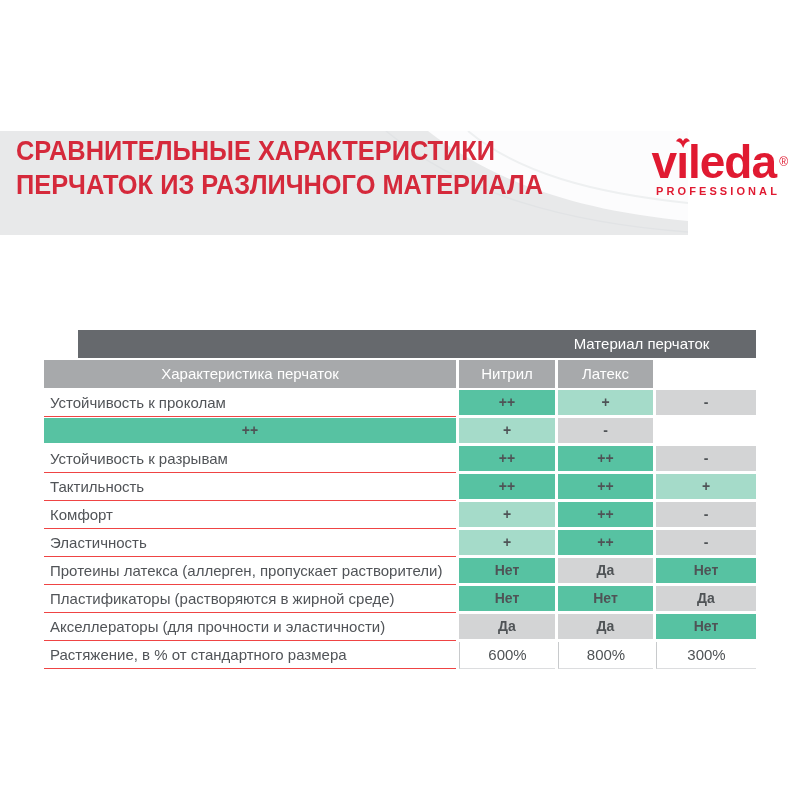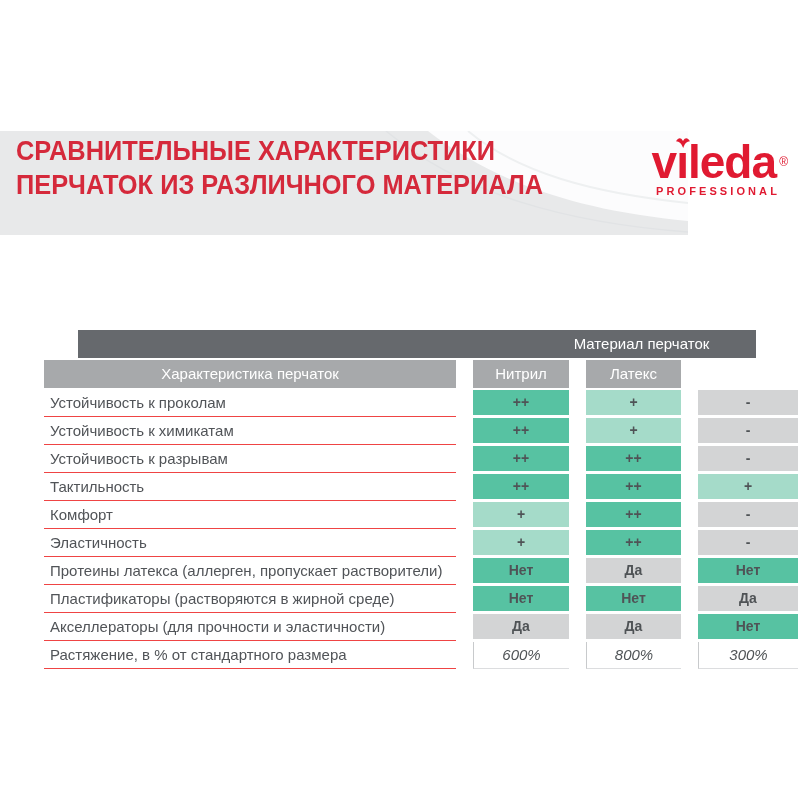--- a/index.html
+++ b/index.html
@@ -17,32 +17,32 @@
   .logo{position:absolute;top:140px;right:14px;text-align:right;color:var(--logored);z-index:5;}
   .brand{position:relative;display:inline-block;font-size:46px;font-weight:700;letter-spacing:-1px;line-height:44px;margin-right:10px;}
   .reg{position:absolute;right:-12px;top:0;font-size:12px;letter-spacing:0;font-weight:400;}
   .bird{position:absolute;left:24px;top:-3px;}
   .prof{font-size:11px;font-weight:700;letter-spacing:3.1px;margin-top:1px;margin-right:6px;margin-left:20px;}
 
   .cmp-table{position:absolute;left:44px;top:330px;width:712px;}
   .thead-dark{position:relative;height:28px;background:var(--hdark);margin-bottom:2px;
               color:#fff;font-size:15px;line-height:28px;margin-left:34px;}
   .group-label{position:absolute;left:415px;width:297px;text-align:center;}
-  .grid{display:grid;grid-template-columns:412px 96px 95px 100px;column-gap:17px;}
+  .grid{display:grid;grid-template-columns:412px 96px 95px 100px;column-gap:3px;}
   .thead-light{margin-bottom:2px;}
   .hcell{height:28px;background:var(--hlight);color:#fff;font-size:15px;line-height:28px;text-align:center;}
   .row{height:28px;}
   .lcell{font-size:15px;color:#515458;line-height:26px;height:27px;box-sizing:border-box;
          border-bottom:1px solid #ef4444;padding-left:6px;white-space:nowrap;overflow:hidden;}
   .vcell{height:25px;line-height:25px;text-align:center;font-size:14px;font-weight:700;color:#4f5356;}
   .tone-good{background:var(--good);}
   .tone-ok{background:var(--ok);}
   .tone-bad{background:var(--bad);}
   .tone-plain{background:#fff;font-weight:400;font-size:15px;height:27px;line-height:25px;
-              border-left:1px solid #c8cacc;border-bottom:1px solid #dcdddf;box-sizing:border-box;font-style:italic;}
+              border-left:1px solid #c8cacc;border-bottom:1px solid #dcdddf;box-sizing:border-box;}
 </style>
 </head>
 <body style="--good: #57c2a2; --ok: #a5dbc9; --bad: #d3d4d5; --hdark: #66696d; --hlight: #a7a9ab; --band: #e8e9ea; --title: #d5293b; --logored: #e01a31;">
 
 <div class="band">
   <svg class="swoosh" width="320" height="104" viewBox="0 0 320 104">
     <path d="M60,0 C130,54 215,80 320,90 L320,0 Z" fill="#fcfcfd"></path>
     <path d="M18,0 C95,64 200,92 320,101" fill="none" stroke="#e1e3e5" stroke-width="1.5"></path>
     <path d="M100,0 C150,42 225,62 320,72" fill="none" stroke="#eef0f1" stroke-width="2"></path>
   </svg>
@@ -73,21 +73,20 @@
       <div class="hcell">Латекс</div>
     </div>
   <div id="tbody">
       <div class="grid row">
         <div class="lcell">Устойчивость к проколам</div>
         <div class="vcell tone-good">++</div>
         <div class="vcell tone-ok">+</div>
         <div class="vcell tone-bad">-</div>
       </div>
       <div class="grid row">
-        <div class="lcell">Устойчивость к химикатам</div>
         <div class="vcell tone-good">++</div>
         <div class="vcell tone-ok">+</div>
         <div class="vcell tone-bad">-</div>
       </div>
       <div class="grid row">
         <div class="lcell">Устойчивость к разрывам</div>
         <div class="vcell tone-good">++</div>
         <div class="vcell tone-good">++</div>
         <div class="vcell tone-bad">-</div>
       </div>

